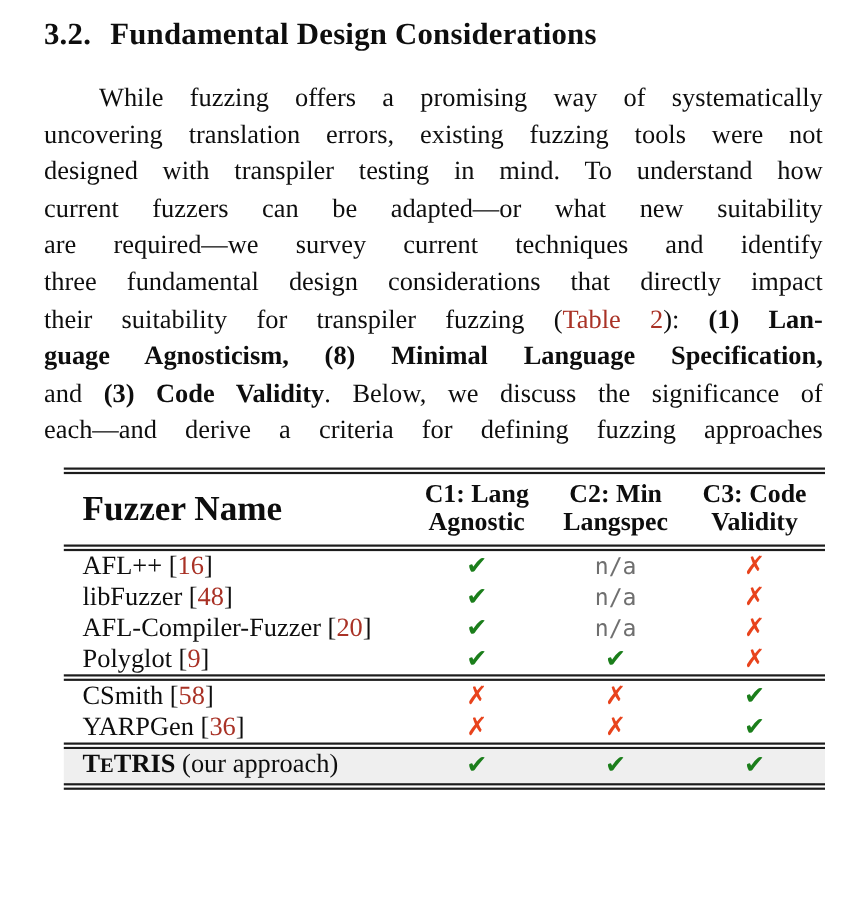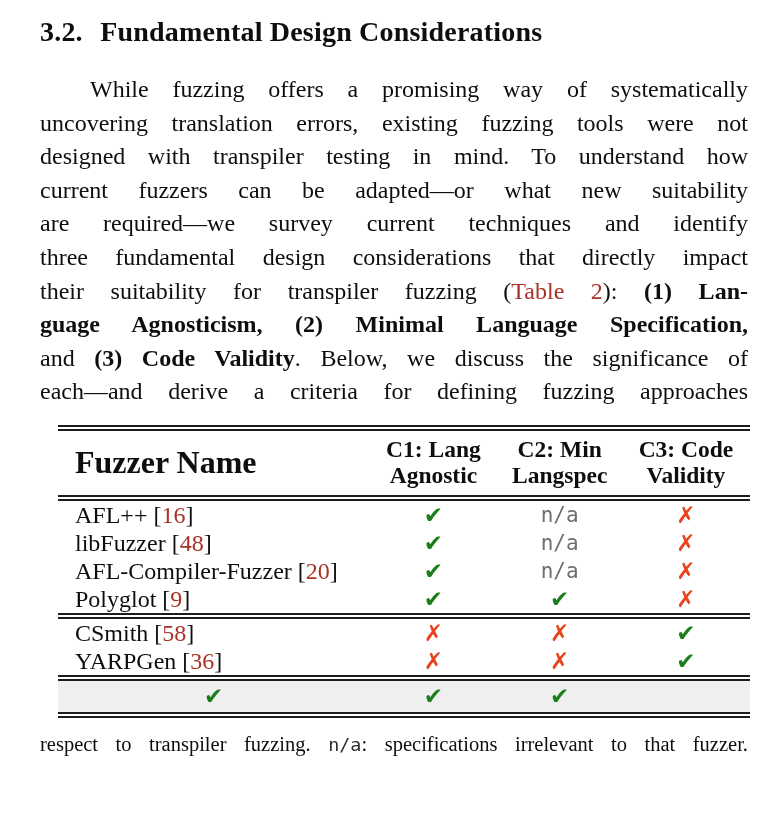--- a/index.html
+++ b/index.html
@@ -50,21 +50,21 @@
 </div>
 
 <div class="para">
     <div class="pline indent"><span>While fuzzing offers a promising way of systematically</span></div>
     <div class="pline"><span>uncovering translation errors, existing fuzzing tools were not</span></div>
     <div class="pline"><span>designed with transpiler testing in mind. To understand how</span></div>
     <div class="pline"><span>current fuzzers can be adapted—or what new suitability</span></div>
     <div class="pline"><span>are required—we survey current techniques and identify</span></div>
     <div class="pline"><span>three fundamental design considerations that directly impact</span></div>
     <div class="pline"><span>their suitability for transpiler fuzzing (</span><span class="seg-link">Table 2</span><span>): </span><span class="seg-bold">(1) Lan-</span></div>
-    <div class="pline"><span class="seg-bold">guage Agnosticism,</span><span> </span><span class="seg-bold">(2) Minimal Language Specification,</span></div>
+    <div class="pline"><span class="seg-bold">guage Agnosticism,</span><span> </span><span class="seg-bold">(8) Minimal Language Specification,</span></div>
     <div class="pline"><span>and </span><span class="seg-bold">(3) Code Validity</span><span>. Below, we discuss the significance of</span></div>
     <div class="pline"><span>each—and derive a criteria for defining fuzzing approaches</span></div>
   </div>
 
 <div class="tablewrap">
   <div class="rule"></div>
   <div class="thead">
       <div class="hcell name">
         <div>Fuzzer Name</div>
       </div>
@@ -115,23 +115,23 @@
         <div class="tcell mark mark-check">✔</div>
       </div>
       <div class="trow">
         <div class="tcell name"><span>YARPGen [</span><span class="seg-cite">36</span><span>]</span></div>
         <div class="tcell mark mark-cross">✗</div>
         <div class="tcell mark mark-cross">✗</div>
         <div class="tcell mark mark-check">✔</div>
       </div>
       <div class="rule"></div>
       <div class="trow highlight">
+        <div class="tcell name"><span class="seg-bsc">T</span><span class="seg-bsc-small">E</span><span class="seg-bsc">TRIS</span><span> (our approach)</span></div>
         <div class="tcell mark mark-check">✔</div>
         <div class="tcell mark mark-check">✔</div>
         <div class="tcell mark mark-check">✔</div>
       </div>
     </div>
   <div class="rule"></div>
 </div>
 
 <div class="caption">
-    <div class="cline"><span>respect to transpiler fuzzing. </span><span class="seg-mono">n/a</span><span>: specifications irrelevant to that fuzzer.</span></div>
   </div>
 
 </body></html>

